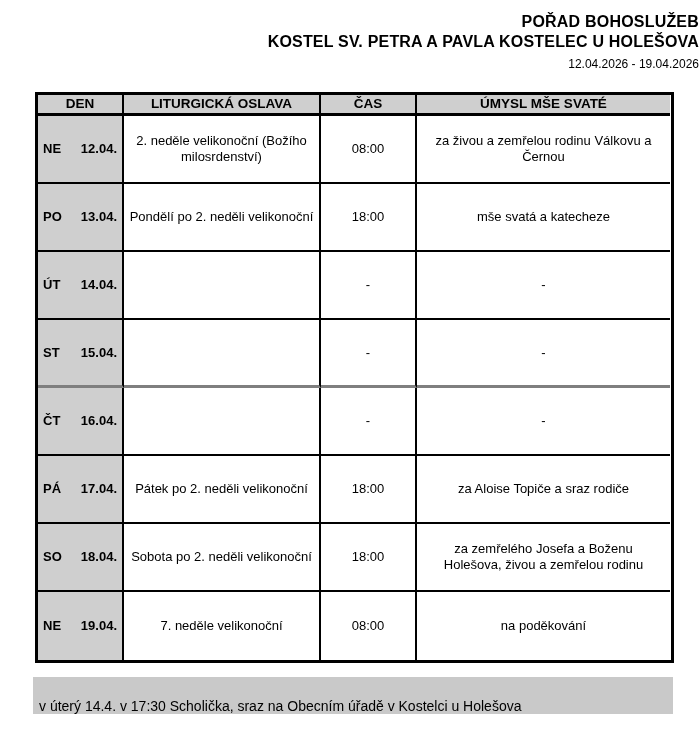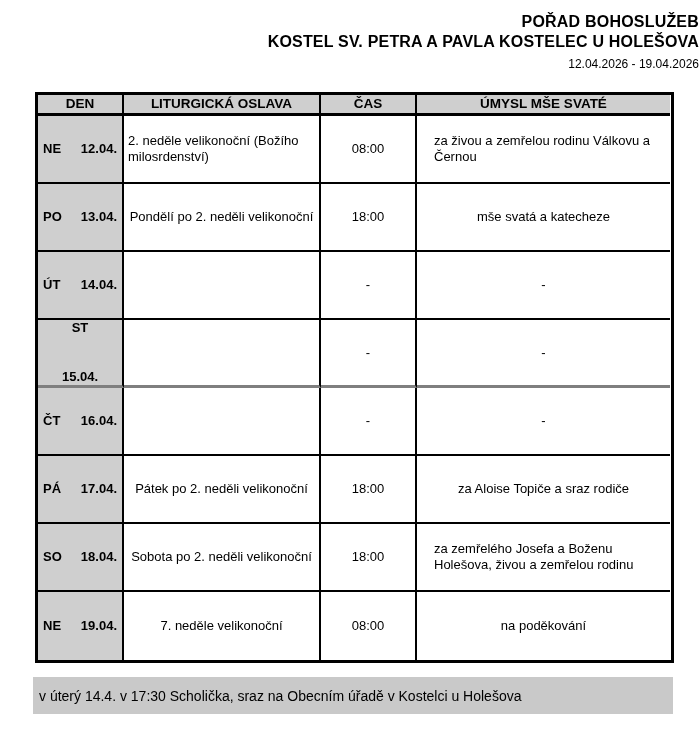--- a/index.html
+++ b/index.html
@@ -25,20 +25,21 @@
     width:639px;
     border:3px solid var(--border_black);
     display:grid;
     grid-template-columns:86px 197px 96px 253px;
     grid-template-rows:21px repeat(8,68px);
     background:#fff;
   }
   .cell{
     box-sizing:border-box;
     display:flex;align-items:center;justify-content:center;
+    text-align:center;
     font-size:13px;line-height:16px;
     border-right:2px solid var(--border_black);
     border-bottom:2px solid var(--border_black);
     padding:2px 4px;
     overflow:hidden;
   }
   .last-col{border-right:none;}
   .last-row{border-bottom:none;}
   .th{
     background:var(--cell_gray);
@@ -47,29 +48,29 @@
     border-bottom:3px solid var(--border_black);
     padding:0 2px;
   }
   .day-cell{
     background:var(--cell_gray);
     font-weight:bold;
     justify-content:space-between;
     text-align:center;
     padding:0 5px;
   }
-  .gray-divider{border-bottom:3px solid var(--divider_gray);flex-direction:column;}
+  .gray-divider{border-bottom:3px solid var(--divider_gray);}
   .intent{padding:2px 17px;}
 
   .footer-bar{
     box-sizing:border-box;
     margin:14px 0 0 33px;
     width:640px;height:37px;
     background:var(--footer_gray);
-    display:flex;align-items:center;
+    display:flex;align-items:flex-end;
     padding-left:6px;
     font-size:14px;
   }
 </style>
 </head>
 <body>
 
 <div class="titles">
   <div class="title-line">POŘAD BOHOSLUŽEB</div>
   <div class="title-line">KOSTEL SV. PETRA A PAVLA KOSTELEC U HOLEŠOVA</div>

